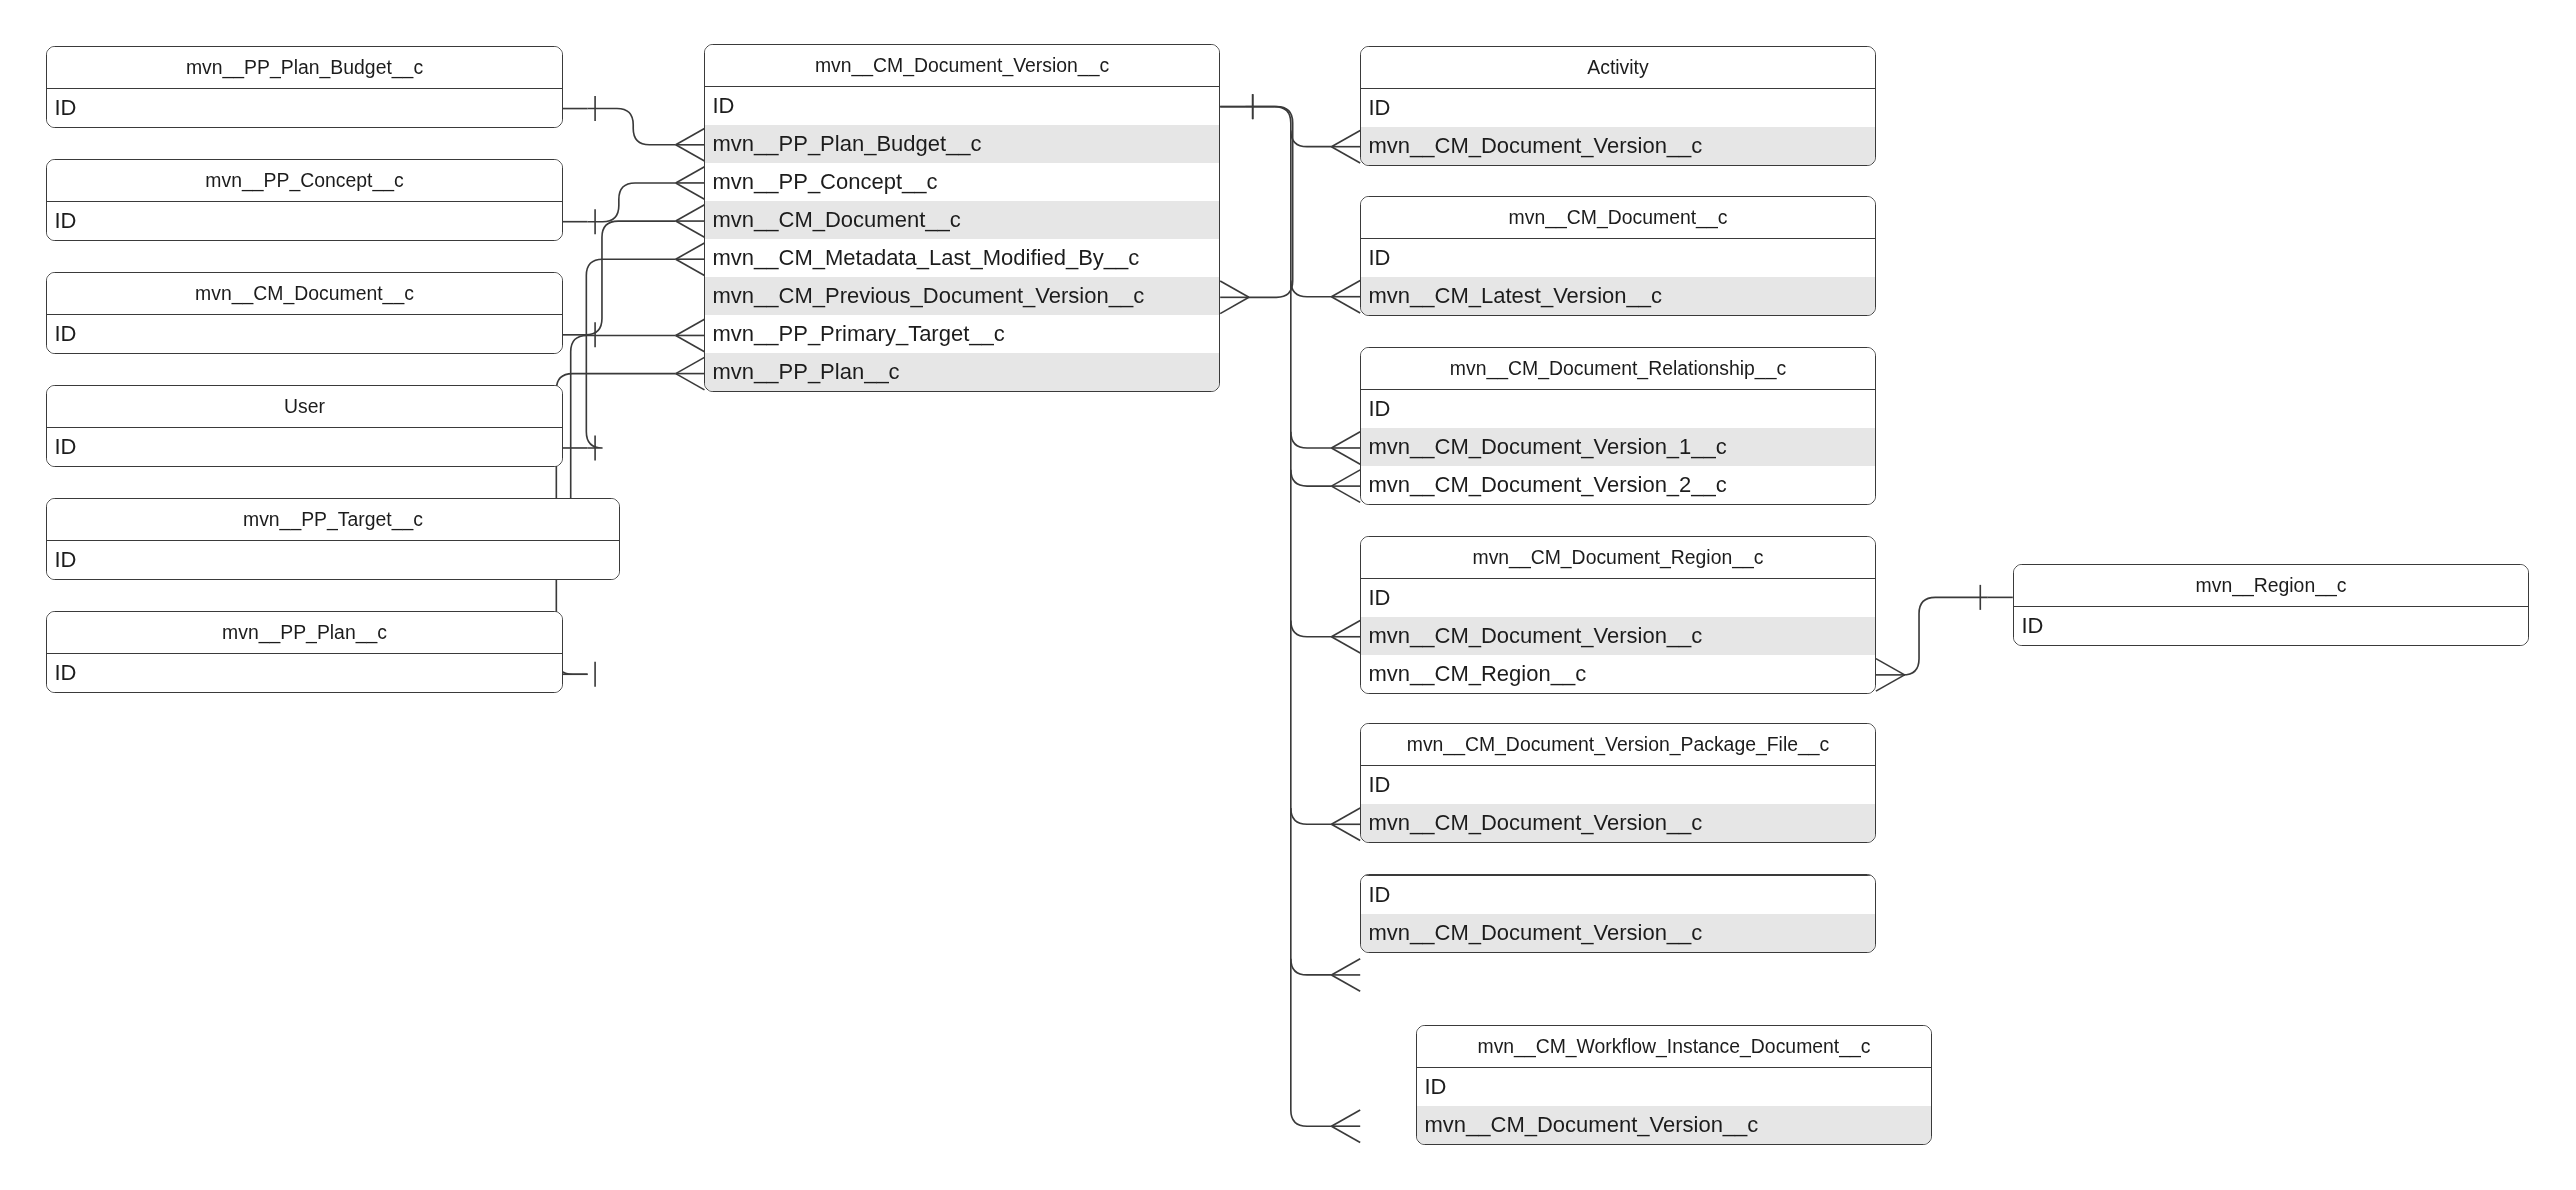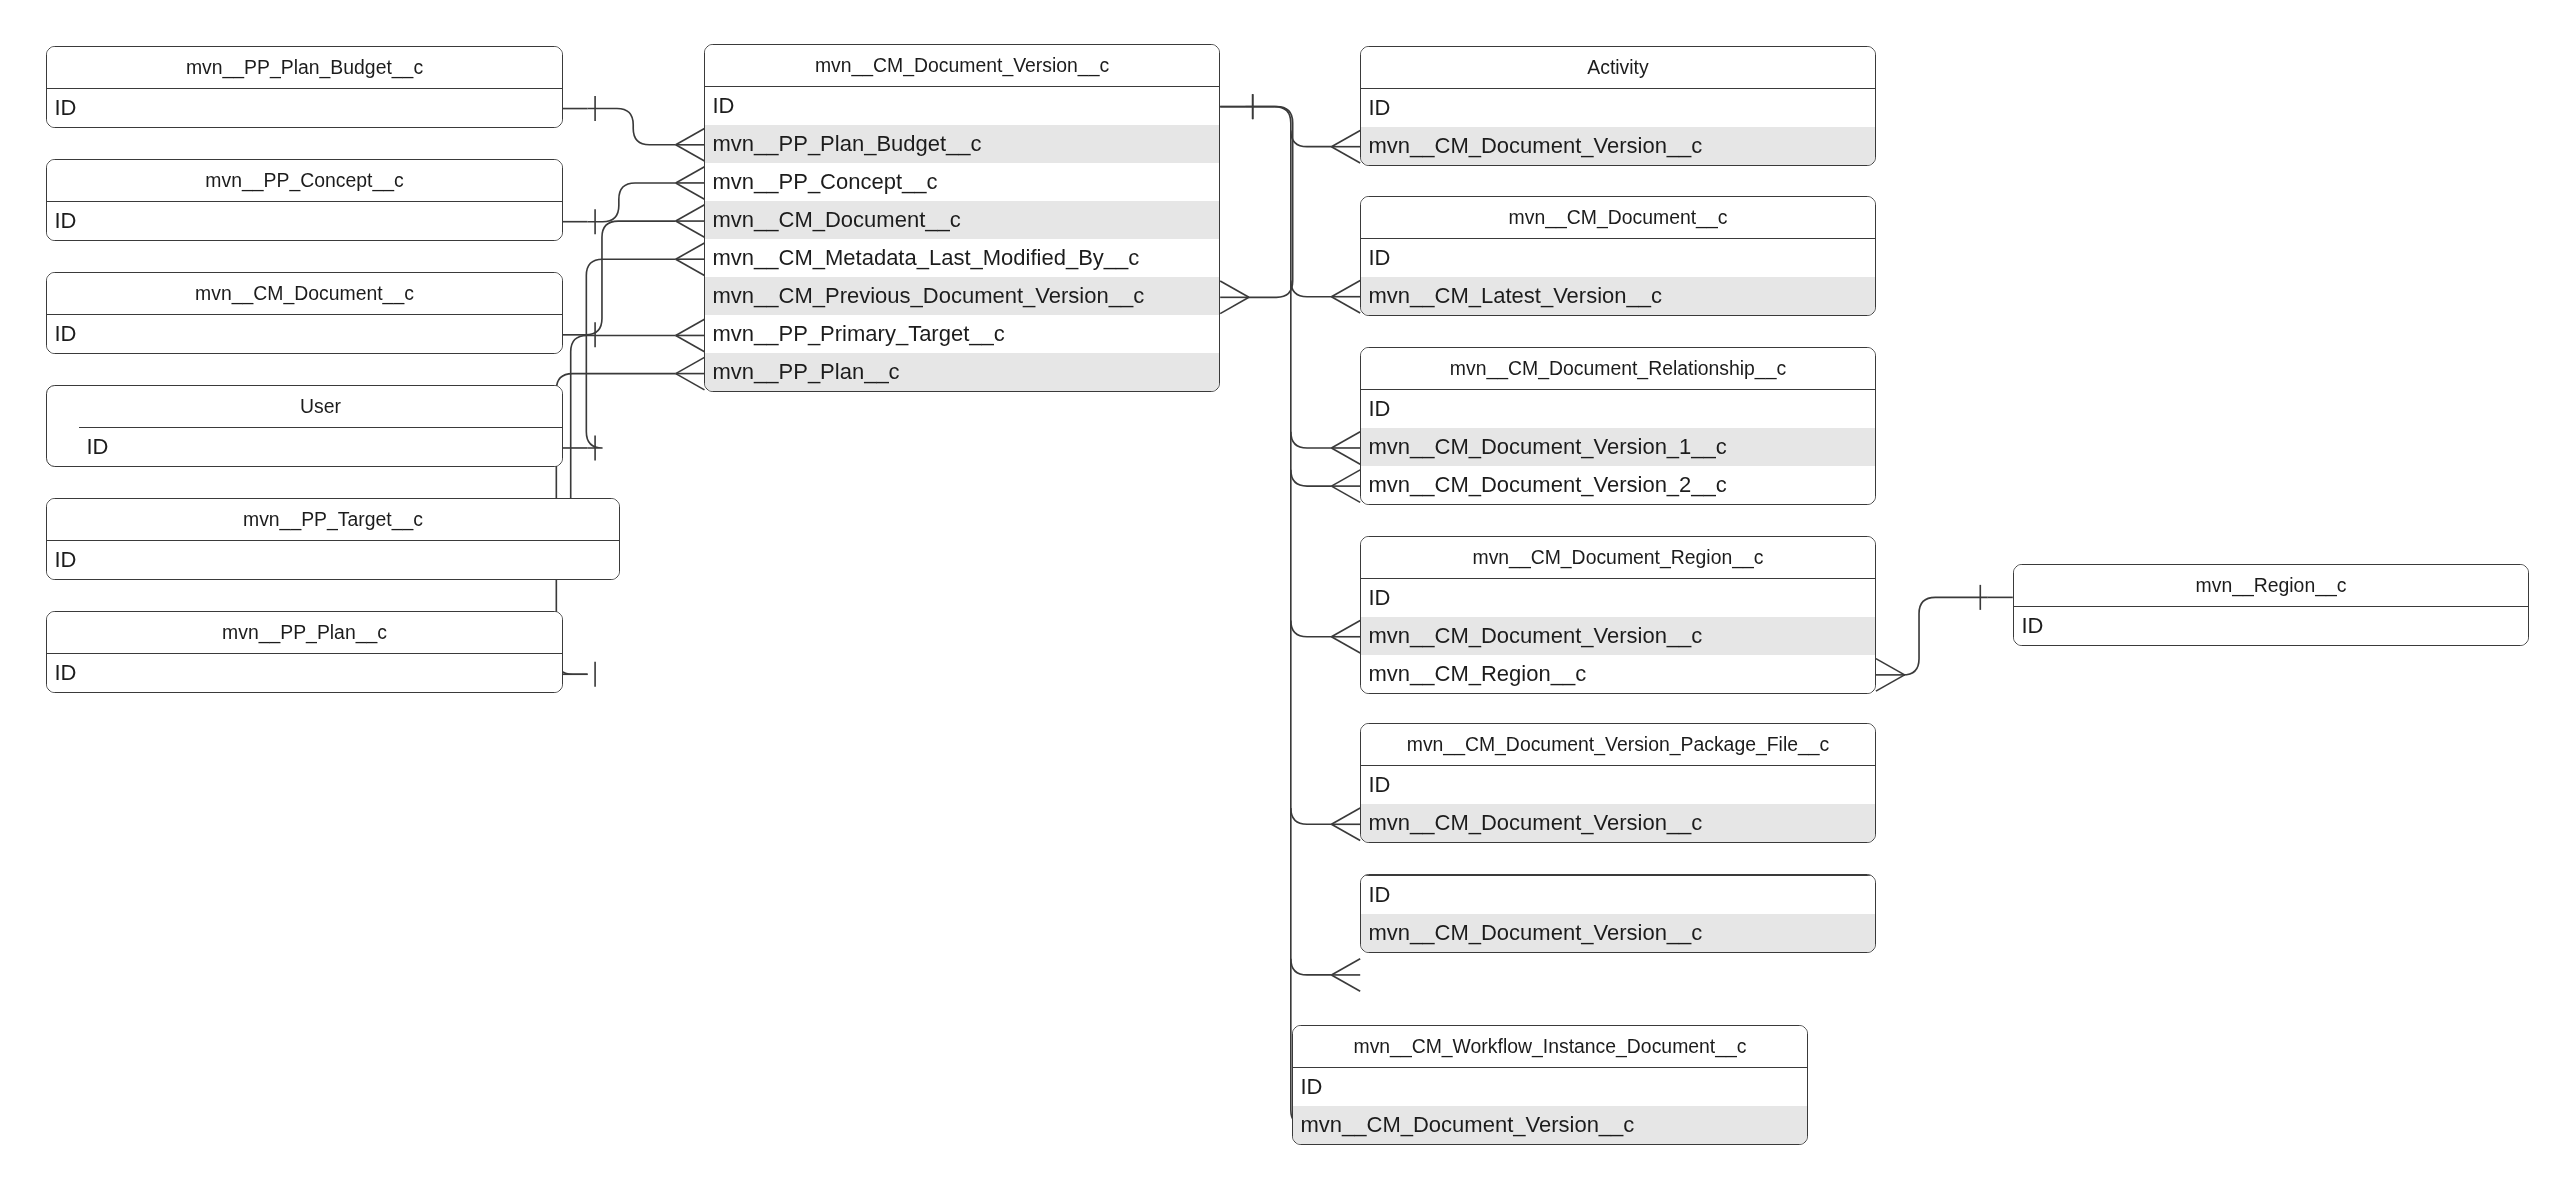--- a/index.html
+++ b/index.html
@@ -118,21 +118,21 @@
         <div class="ent-body">
           <div class="field">ID</div>
         </div>
       </div>
       <div class="entity" style="left: 46px; top: 272px; width: 517px;">
         <div class="ent-title">mvn__CM_Document__c</div>
         <div class="ent-body">
           <div class="field">ID</div>
         </div>
       </div>
-      <div class="entity" style="left: 46px; top: 385px; width: 517px; padding-left: 32px;">
+      <div class="entity" style="left: 46px; top: 385px; width: 517px;">
         <div class="ent-title">User</div>
         <div class="ent-body">
           <div class="field">ID</div>
         </div>
       </div>
       <div class="entity" style="left: 46px; top: 498px; width: 574px;">
         <div class="ent-title">mvn__PP_Target__c</div>
         <div class="ent-body">
           <div class="field">ID</div>
         </div>
@@ -192,21 +192,21 @@
           <div class="field">ID</div>
           <div class="field alt">mvn__CM_Document_Version__c</div>
         </div>
       </div>
       <div class="entity" style="left: 1360px; top: 874px; width: 516px;">
         <div class="ent-body">
           <div class="field">ID</div>
           <div class="field alt">mvn__CM_Document_Version__c</div>
         </div>
       </div>
-      <div class="entity" style="left: 1292px; top: 1025px; width: 516px;">
+      <div class="entity" style="left: 1416px; top: 1025px; width: 516px;">
         <div class="ent-title">mvn__CM_Workflow_Instance_Document__c</div>
         <div class="ent-body">
           <div class="field">ID</div>
           <div class="field alt">mvn__CM_Document_Version__c</div>
         </div>
       </div>
       <div class="entity" style="left: 2013px; top: 564px; width: 516px;">
         <div class="ent-title">mvn__Region__c</div>
         <div class="ent-body">
           <div class="field">ID</div>

